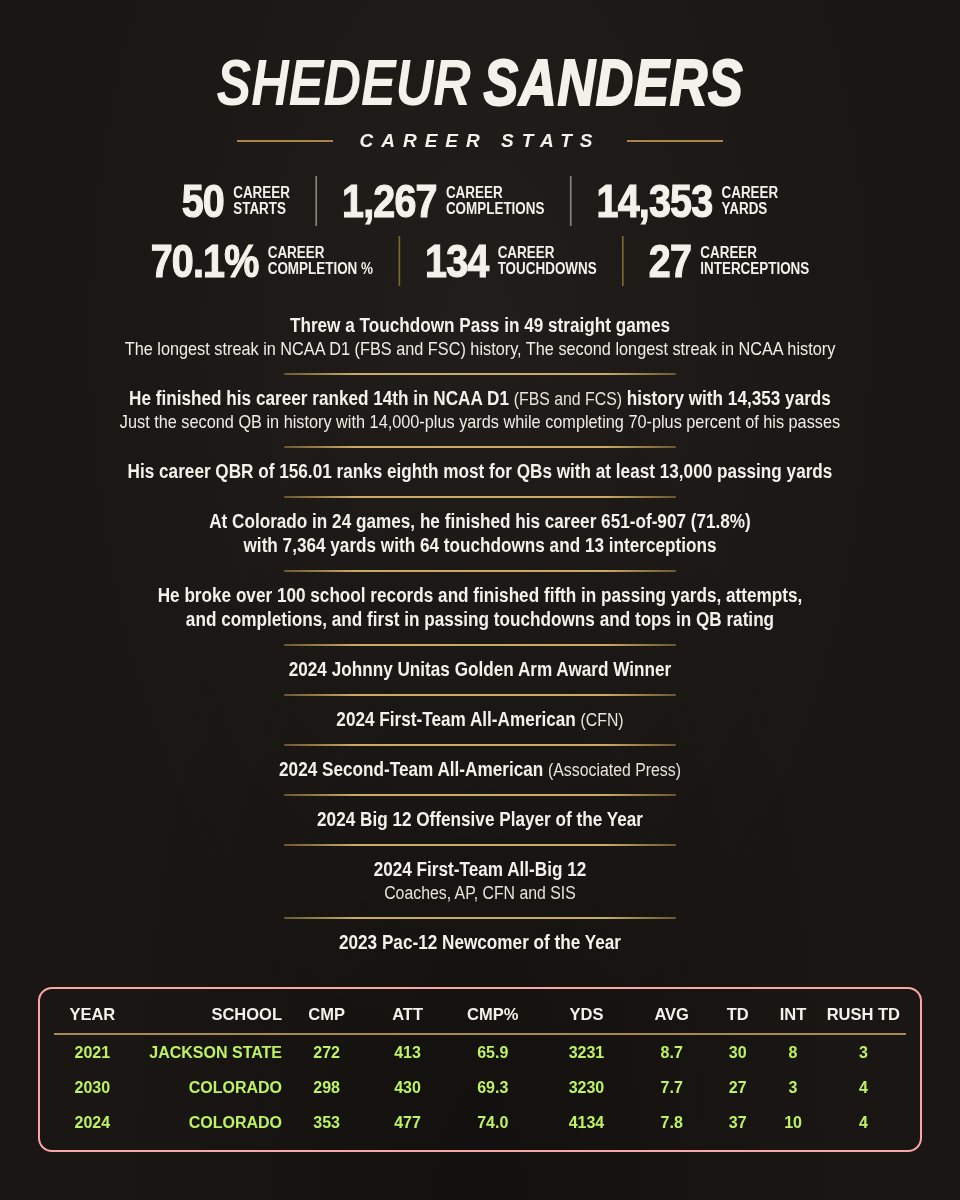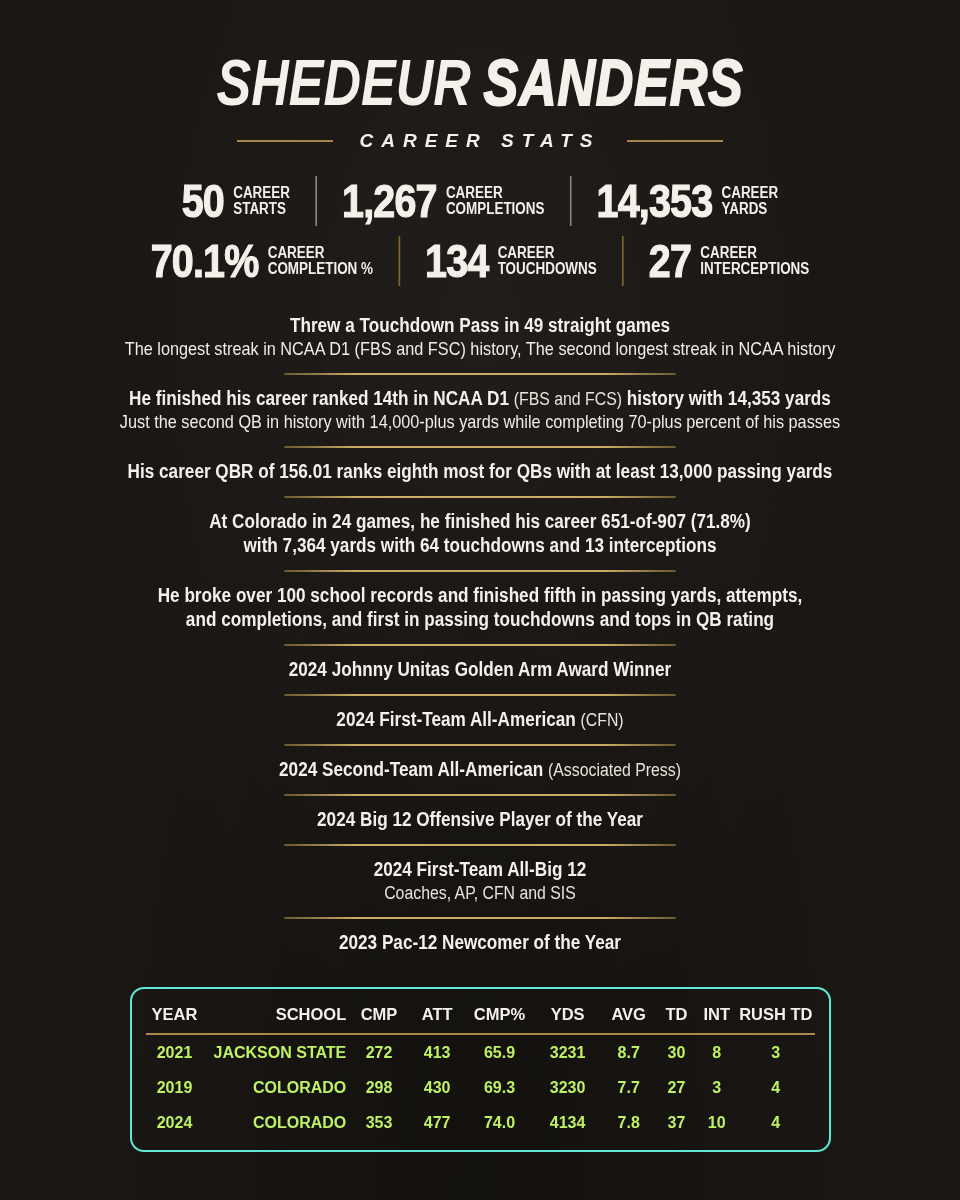--- a/index.html
+++ b/index.html
@@ -32,21 +32,21 @@
   
   .sections{margin-top:16px;}
   .section{text-align:center;padding:12px 0;transform:scaleX(0.88);}
   .section .line{line-height:22px;white-space:nowrap;}
   .w-b{font-weight:700;font-size:19.5px;}
   .w-r{font-weight:400;font-size:18.5px;color:#f1ede5;}
   .w-l{font-weight:400;font-size:18px;color:#e9e4da;}
   .divider{width:392px;height:2px;margin:0 auto;border-radius:1px;
            background:linear-gradient(90deg,#6b5830,#c9aa66 18%,#c9aa66 82%,#6b5830);}
   
-  .table-wrap{width:701px;margin:20px auto 0;border:2px solid #5eead4;border-radius:14px;
+  .table-wrap{width:884px;margin:20px auto 0;border:2px solid #fca5a5;border-radius:14px;
               padding:8px 14px 10px;box-sizing:border-box;}
   table{width:100%;border-collapse:collapse;}
   th{font-size:16.5px;font-weight:700;padding:8px 2px 9px;text-align:center;white-space:nowrap;
      border-bottom:2px solid #a98a4c;color:#f4f1ea;}
   td{font-size:16px;font-weight:700;padding:8.5px 2px;text-align:center;color:#bef264;white-space:nowrap;}
   th.col-school,td.col-school{text-align:right;padding-left:10px;}
   th:nth-child(1){width:9%}  th:nth-child(2){width:18%} th:nth-child(3){width:10%}
   th:nth-child(4){width:9%}  th:nth-child(5){width:11%} th:nth-child(6){width:11%}
   th:nth-child(7){width:9%}  th:nth-child(8){width:6.5%} th:nth-child(9){width:6.5%}
   th:nth-child(10){width:10%}
@@ -189,21 +189,21 @@
           <td>272</td>
           <td>413</td>
           <td>65.9</td>
           <td>3231</td>
           <td>8.7</td>
           <td>30</td>
           <td>8</td>
           <td>3</td>
         </tr>
         <tr>
-          <td>2019</td>
+          <td>2030</td>
           <td class="col-school">COLORADO</td>
           <td>298</td>
           <td>430</td>
           <td>69.3</td>
           <td>3230</td>
           <td>7.7</td>
           <td>27</td>
           <td>3</td>
           <td>4</td>
         </tr>

